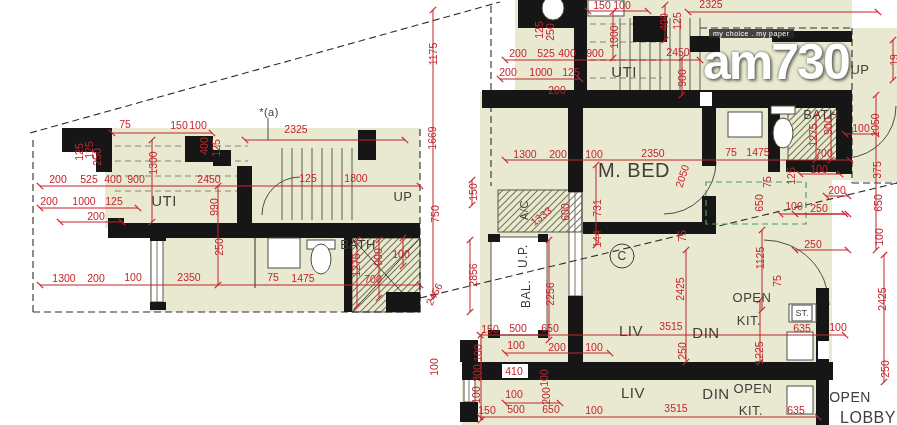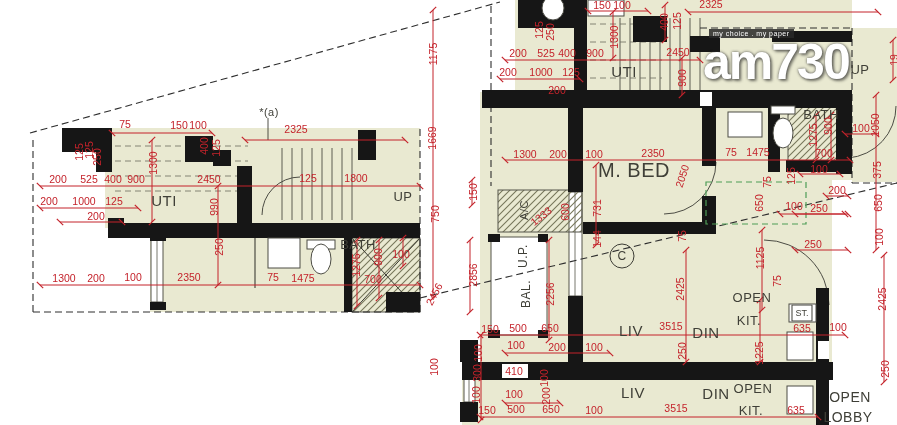--- a/index.html
+++ b/index.html
@@ -422,21 +422,21 @@
       <div class="room" style="left: 631px; top: 330px; font-size: 15px; transform: translate(-50%, -50%);">LIV</div>
       <div class="room" style="left: 706px; top: 332px; font-size: 15px; transform: translate(-50%, -50%);">DIN</div>
       <div class="room" style="left: 752px; top: 297px; font-size: 13px; transform: translate(-50%, -50%);">OPEN</div>
       <div class="room" style="left: 749px; top: 320px; font-size: 13px; transform: translate(-50%, -50%);">KIT.</div>
       <div class="room boxed" style="left: 802px; top: 313px; font-size: 9px; transform: translate(-50%, -50%);">ST.</div>
       <div class="room" style="left: 633px; top: 392px; font-size: 15px; transform: translate(-50%, -50%);">LIV</div>
       <div class="room" style="left: 716px; top: 393px; font-size: 15px; transform: translate(-50%, -50%);">DIN</div>
       <div class="room" style="left: 753px; top: 388px; font-size: 13px; transform: translate(-50%, -50%);">OPEN</div>
       <div class="room" style="left: 751px; top: 410px; font-size: 13px; transform: translate(-50%, -50%);">KIT.</div>
       <div class="room" style="left: 850px; top: 397px; font-size: 14px; transform: translate(-50%, -50%);">OPEN</div>
-      <div class="room" style="left: 848px; top: 417px; font-size: 14px; transform: translate(-50%, -50%);">LOBBY</div>
+      <div class="room" style="left: 868px; top: 417px; font-size: 16px; transform: translate(-50%, -50%);">LOBBY</div>
       <div class="room" style="left: 622px; top: 256px; font-size: 12px; transform: translate(-50%, -50%);">C</div>
     </div>
 
 
   <div id="watermark">
     <div><span id="wm-tagline">my choice . my paper</span></div>
     <div id="wm-brand">am730</div>
   </div>
 </div>
 

